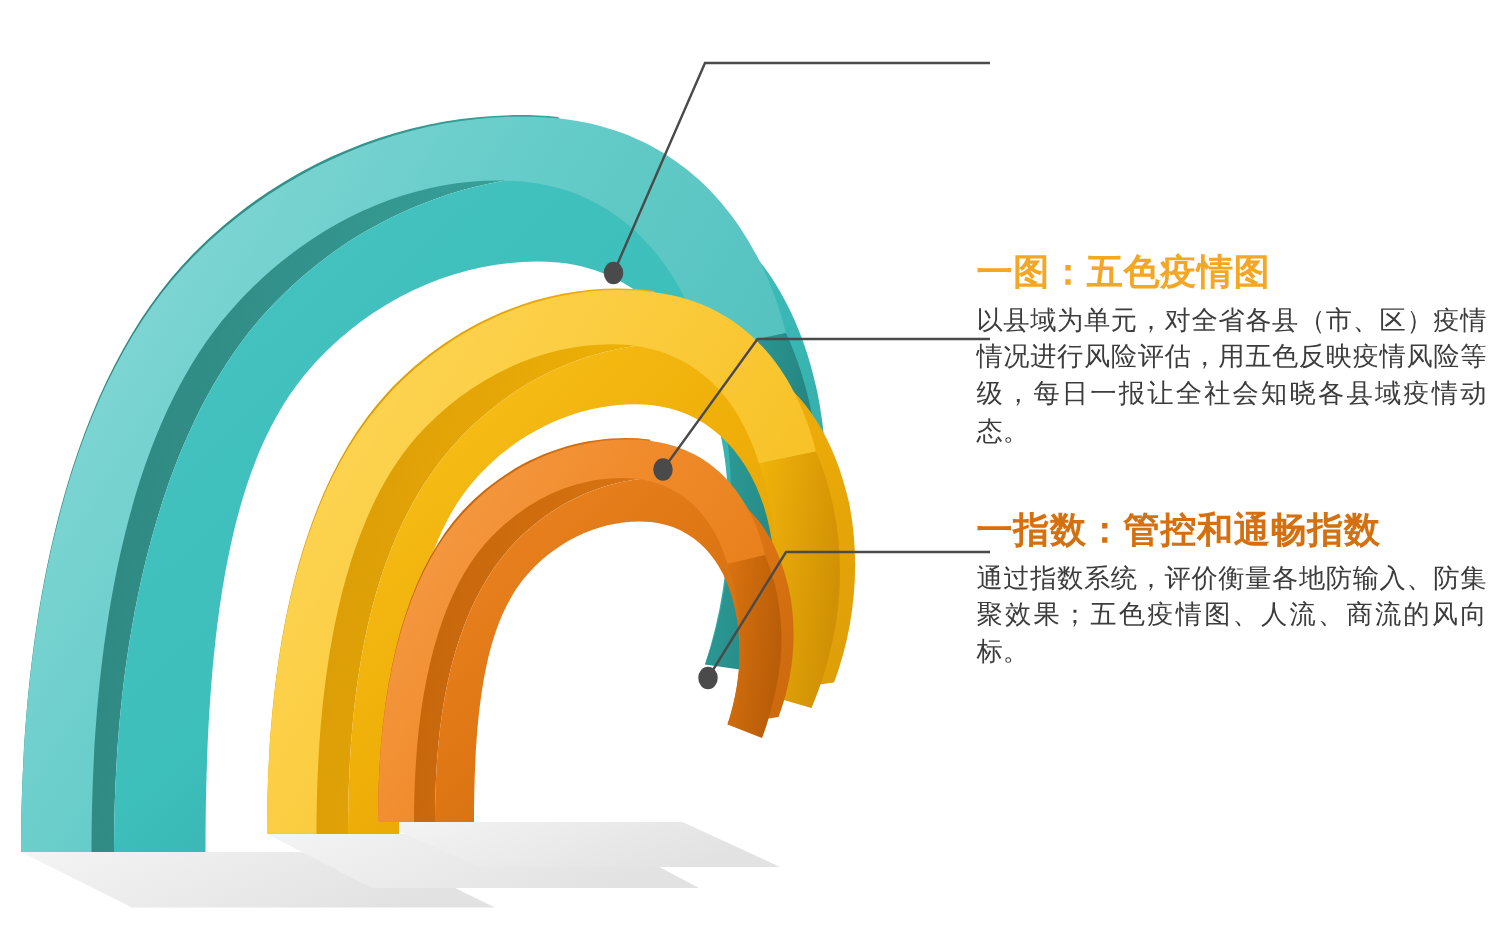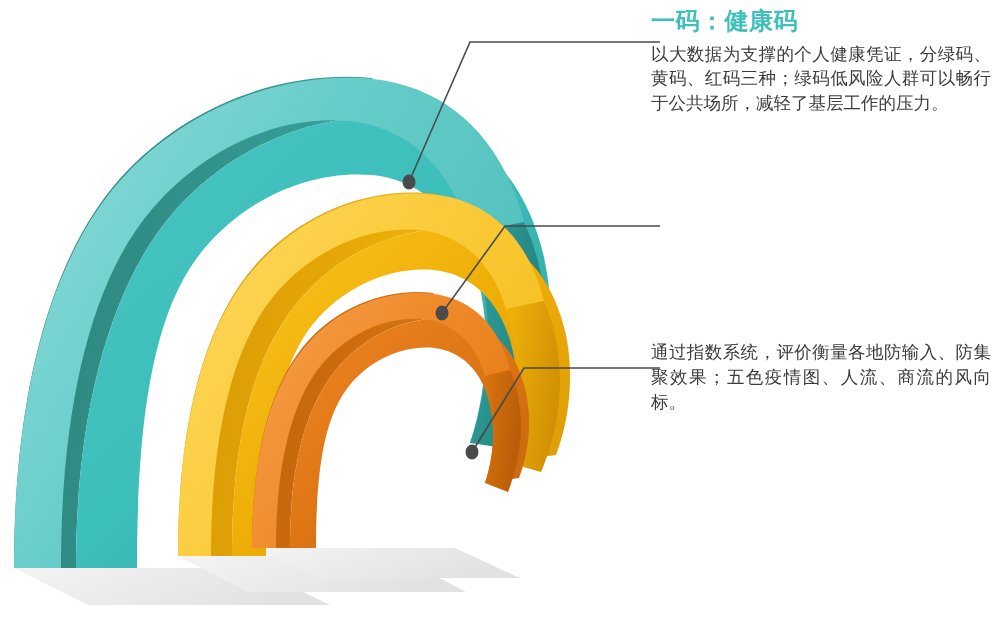--- a/index.html
+++ b/index.html
@@ -286,26 +286,25 @@
       <g fill="#4A4A4A">
         <ellipse cx="409" cy="182" rx="6.5" ry="7.5"></ellipse>
         <ellipse cx="442" cy="313" rx="6.5" ry="7.5"></ellipse>
         <ellipse cx="472" cy="452" rx="6.5" ry="7.5"></ellipse>
       </g>
     </svg>
   </div>
 
   <div id="callouts">
 
-    <div class="callout c1">
-      <h2 class="callout-title">一码：健康码</h2>
-      <p class="callout-body">以大数据为支撑的个人健康凭证，分绿码、黄码、红码三种；绿码低风险人群可以畅行于公共场所，减轻了基层工作的压力。</p>
+
+    <div class="callout c2">
+      <h2 class="callout-title">一图：五色疫情图</h2>
+      <p class="callout-body">以县域为单元，对全省各县（市、区）疫情情况进行风险评估，用五色反映疫情风险等级，每日一报让全社会知晓各县域疫情动态。</p>
     </div>
 
-    <div class="callout c2">
-    </div>
-
     <div class="callout c3">
+      <h2 class="callout-title">一指数：管控和通畅指数</h2>
       <p class="callout-body">通过指数系统，评价衡量各地防输入、防集聚效果；五色疫情图、人流、商流的风向标。</p>
     </div>
 
   </div>
 </div>
 
 </body></html>

